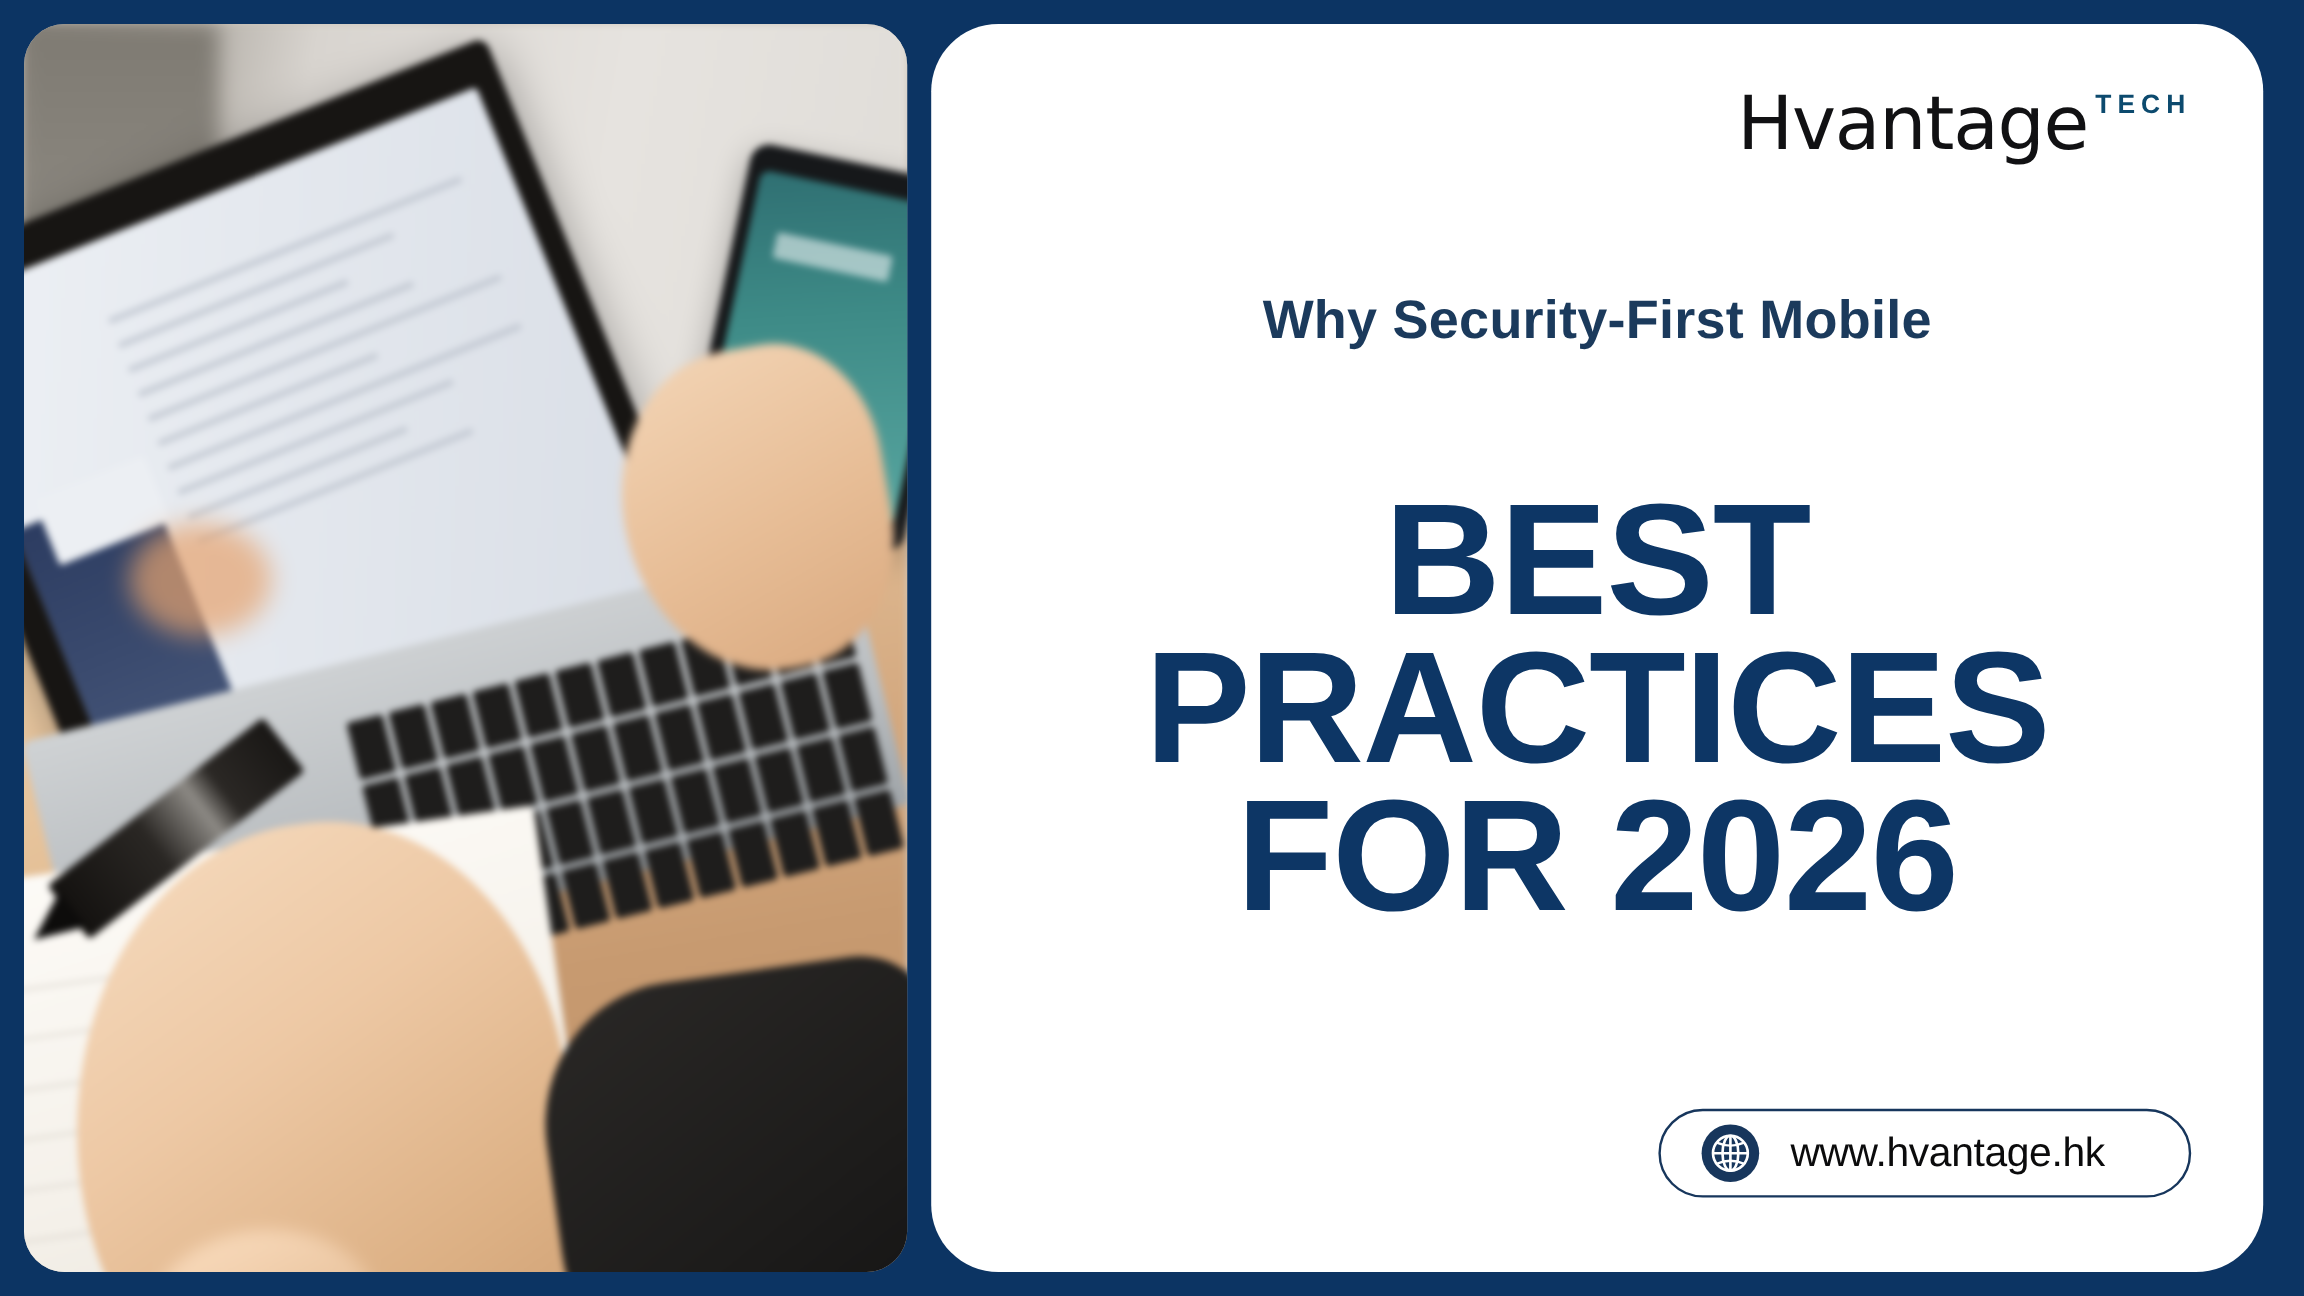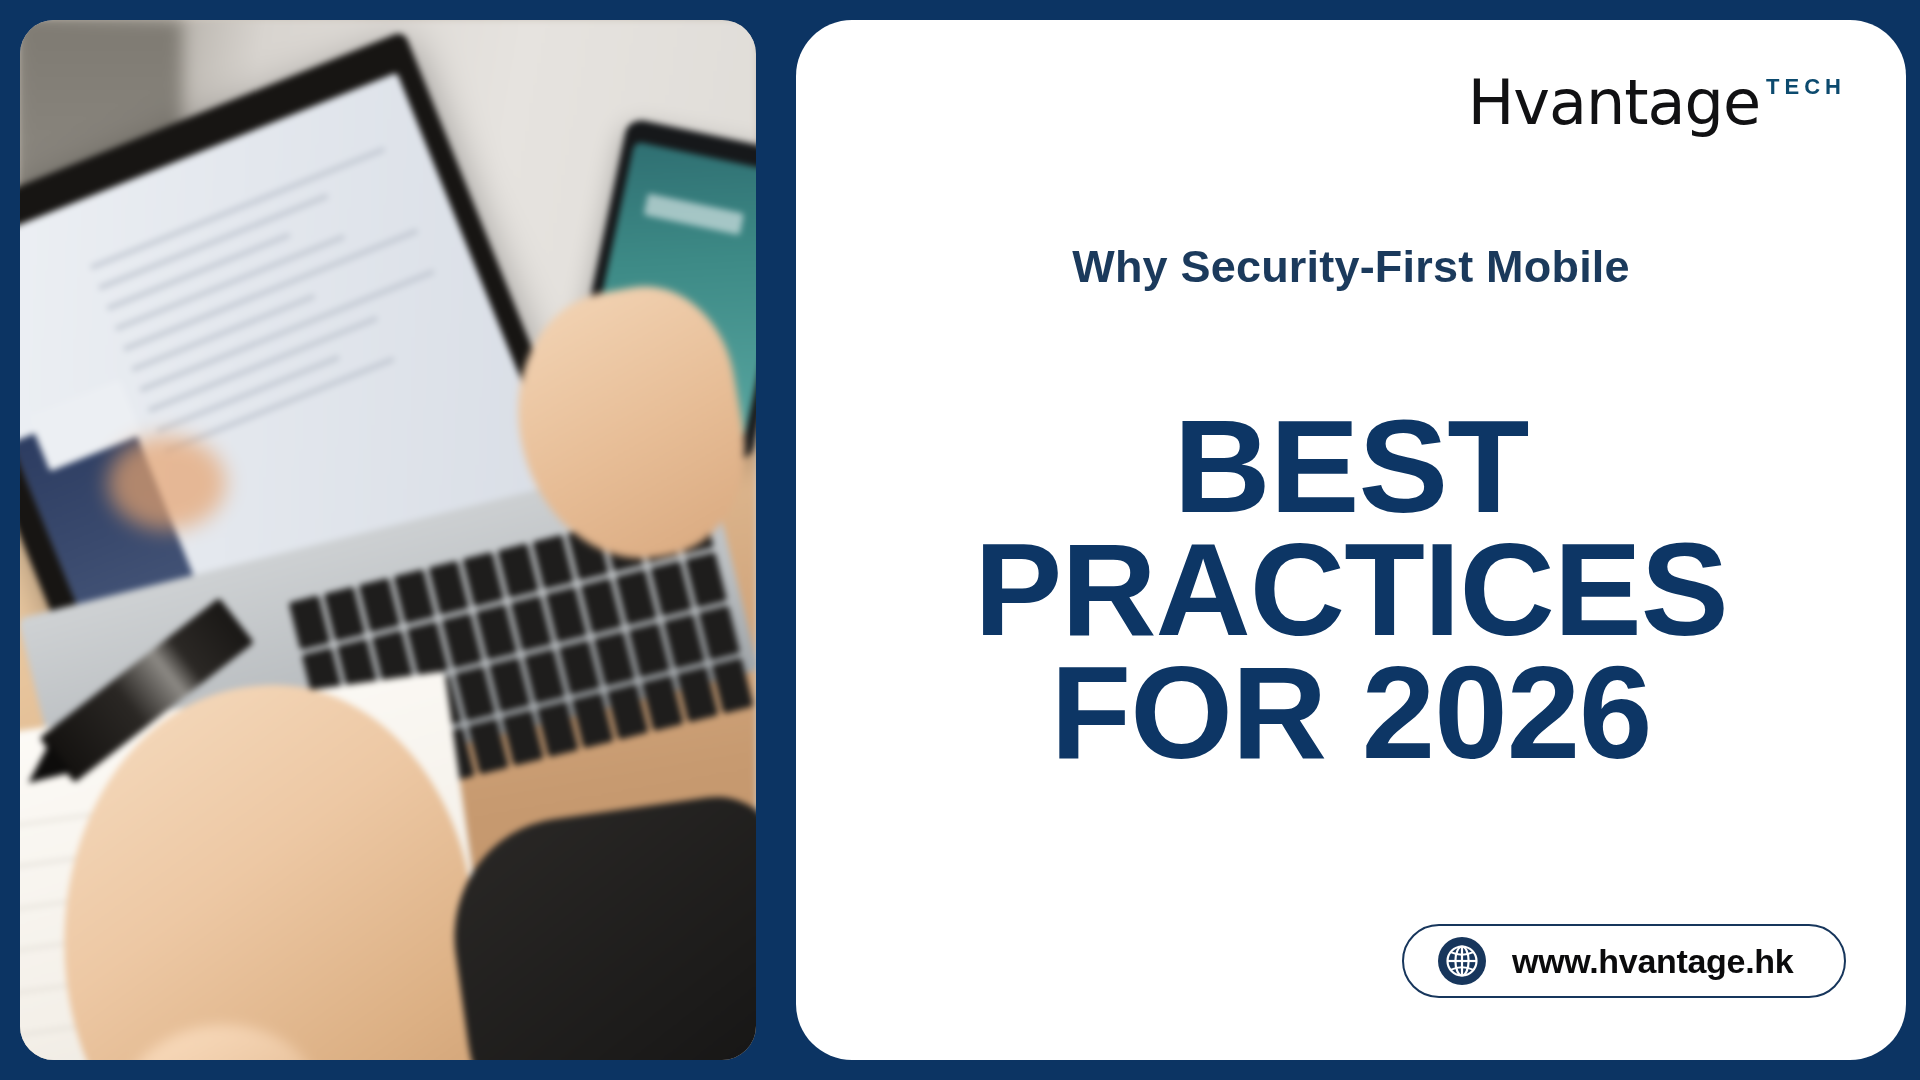--- a/index.html
+++ b/index.html
@@ -153,21 +153,20 @@
   }
 
   
   .card {
     position:absolute;
     left:776px; top:20px;
     width:1110px; height:1040px;
     background:#ffffff;
     border-radius:56px;
     overflow:hidden;
-    margin-left:20px;
   }
 
   
   .logo {
     position:absolute; right:60px; top:52px;
     display:flex; align-items:flex-start;
   }
   .logo-word {
     font-size:62px;
     font-weight:400;
@@ -235,21 +234,21 @@
   .globe {
     width:48px; height:48px; flex:0 0 48px;
     border-radius:50%;
     background:#17365c;
     position:relative;
     margin-right:26px;
   }
   .globe svg { position:absolute; inset:0; width:100%; height:100%; }
   .url-text {
     font-size:34px;
-    font-weight:700;
+    font-weight:400;
     color:#0b0b0c;
     letter-spacing:-.3px;
     white-space:nowrap;
   }
 </style>
 </head>
 <body>
 
 <div class="photo-panel">
   <div class="photo-stage">

